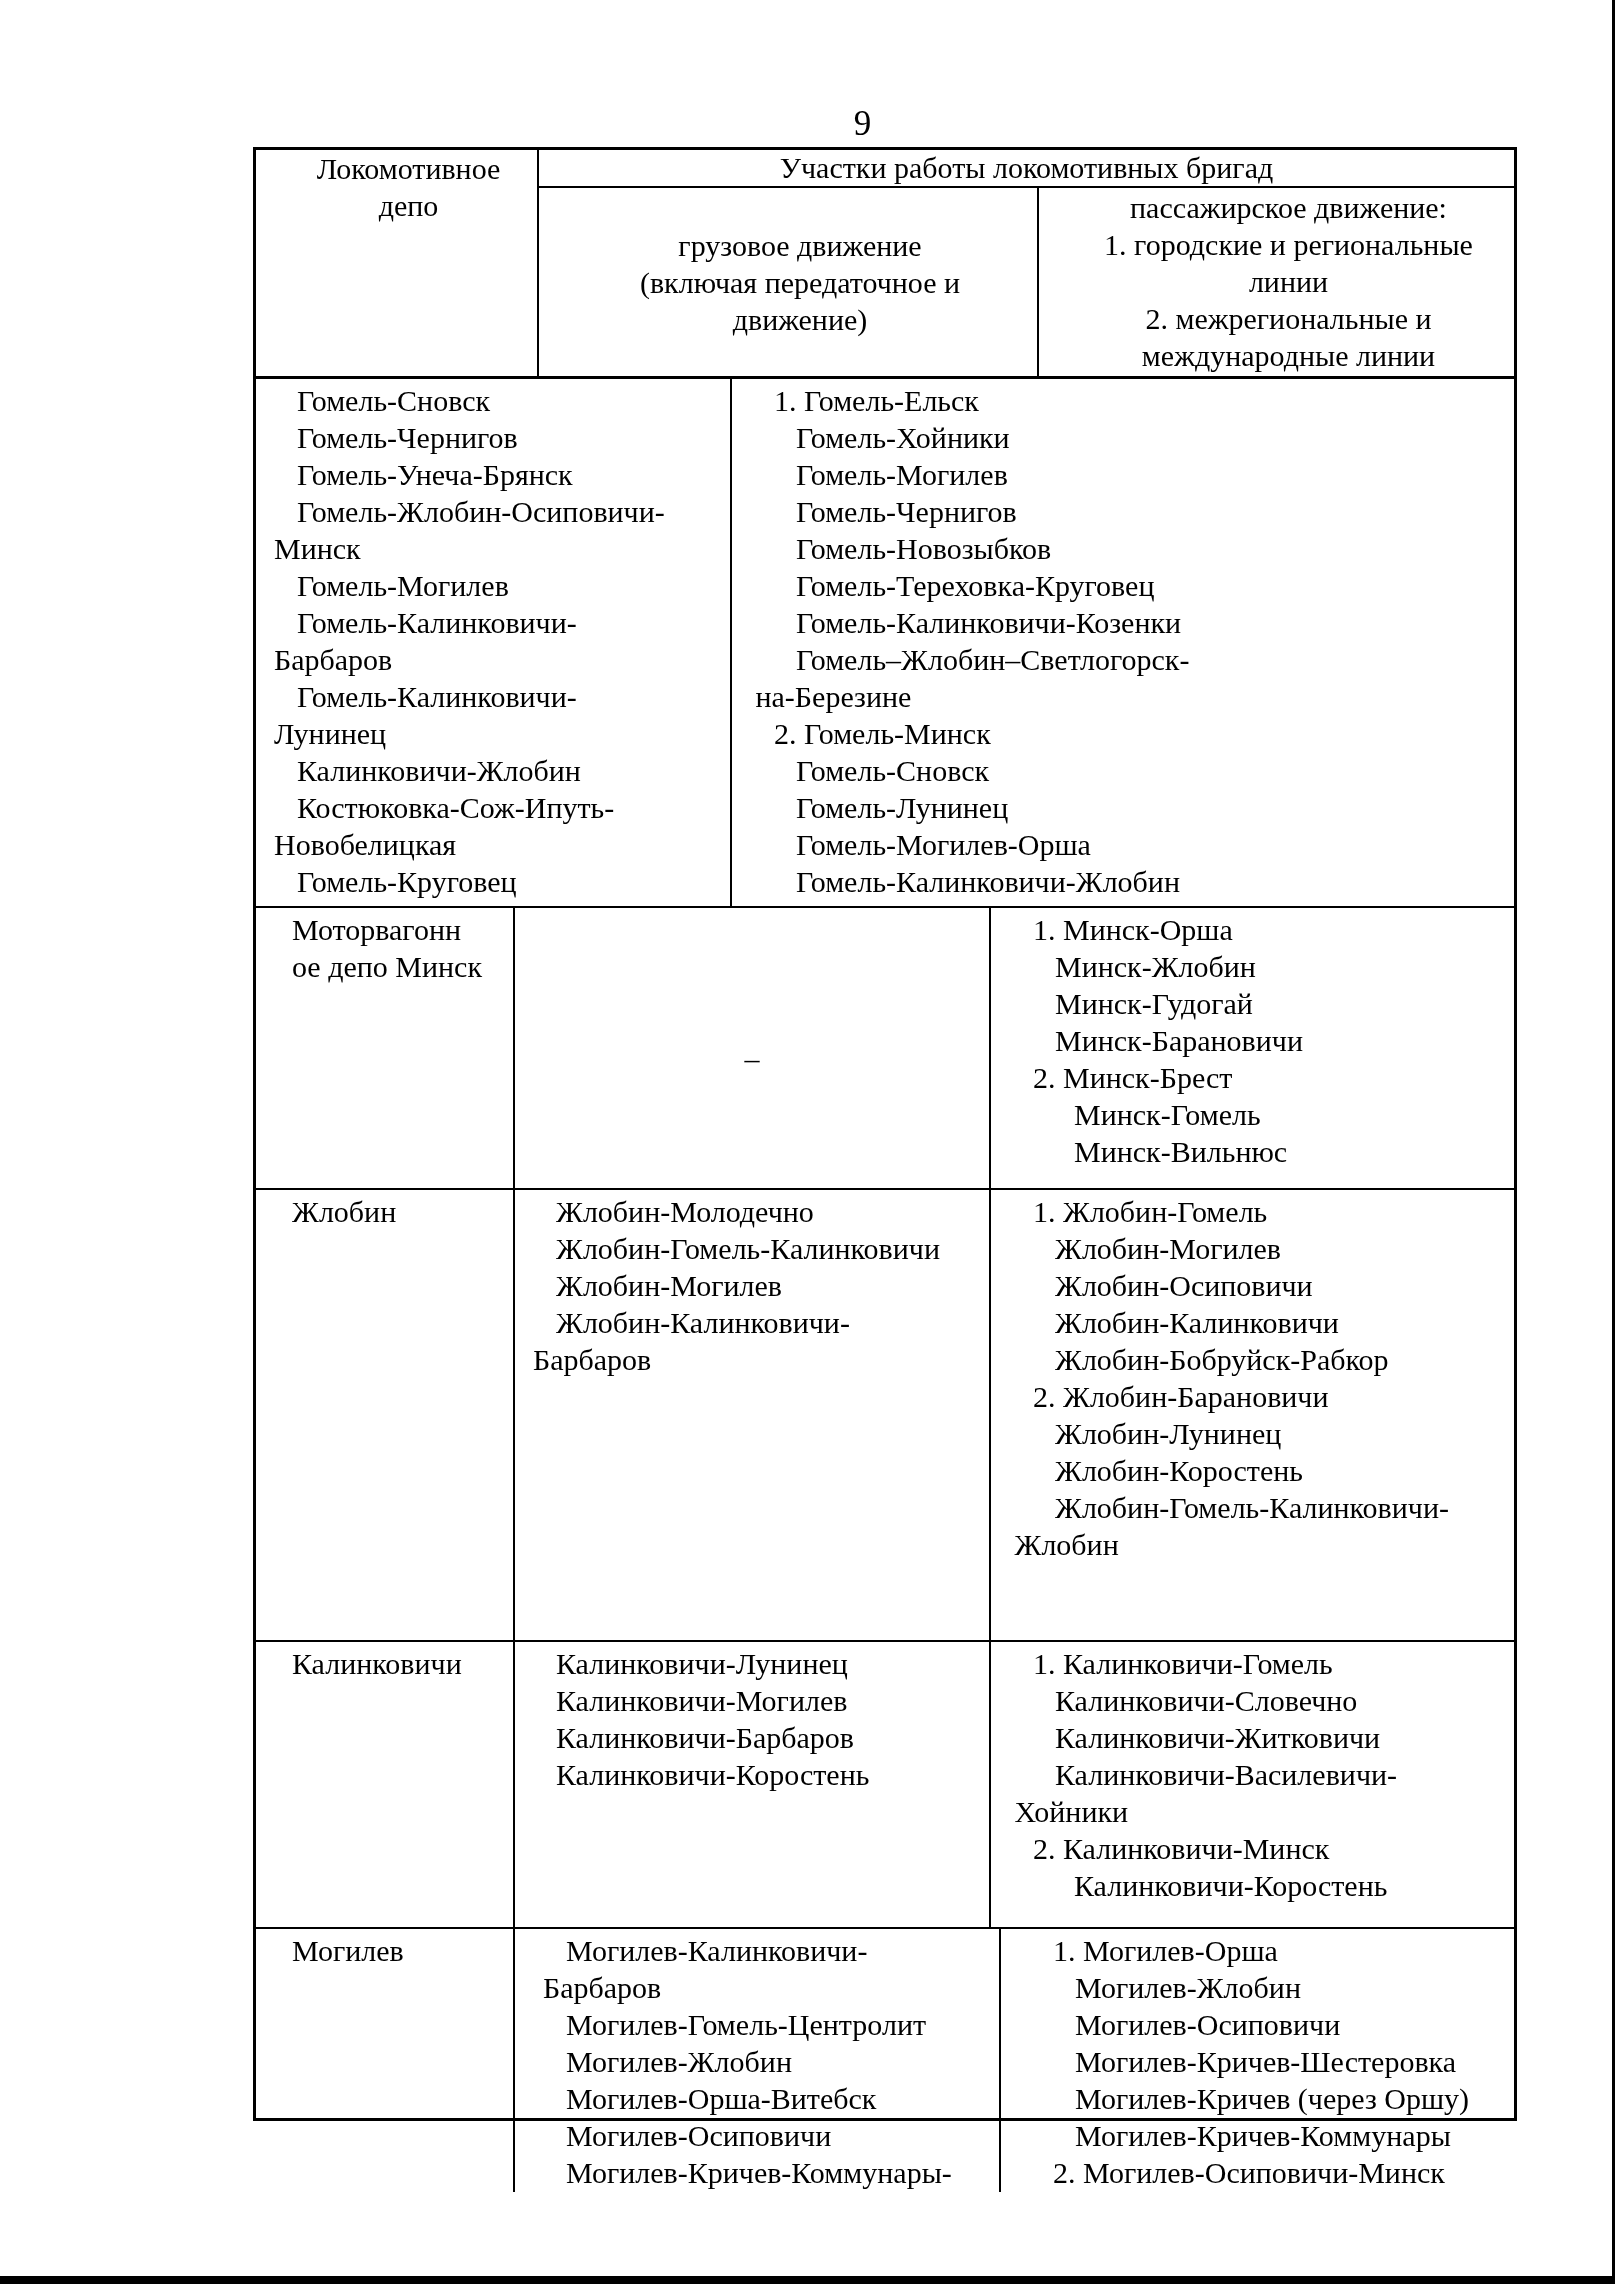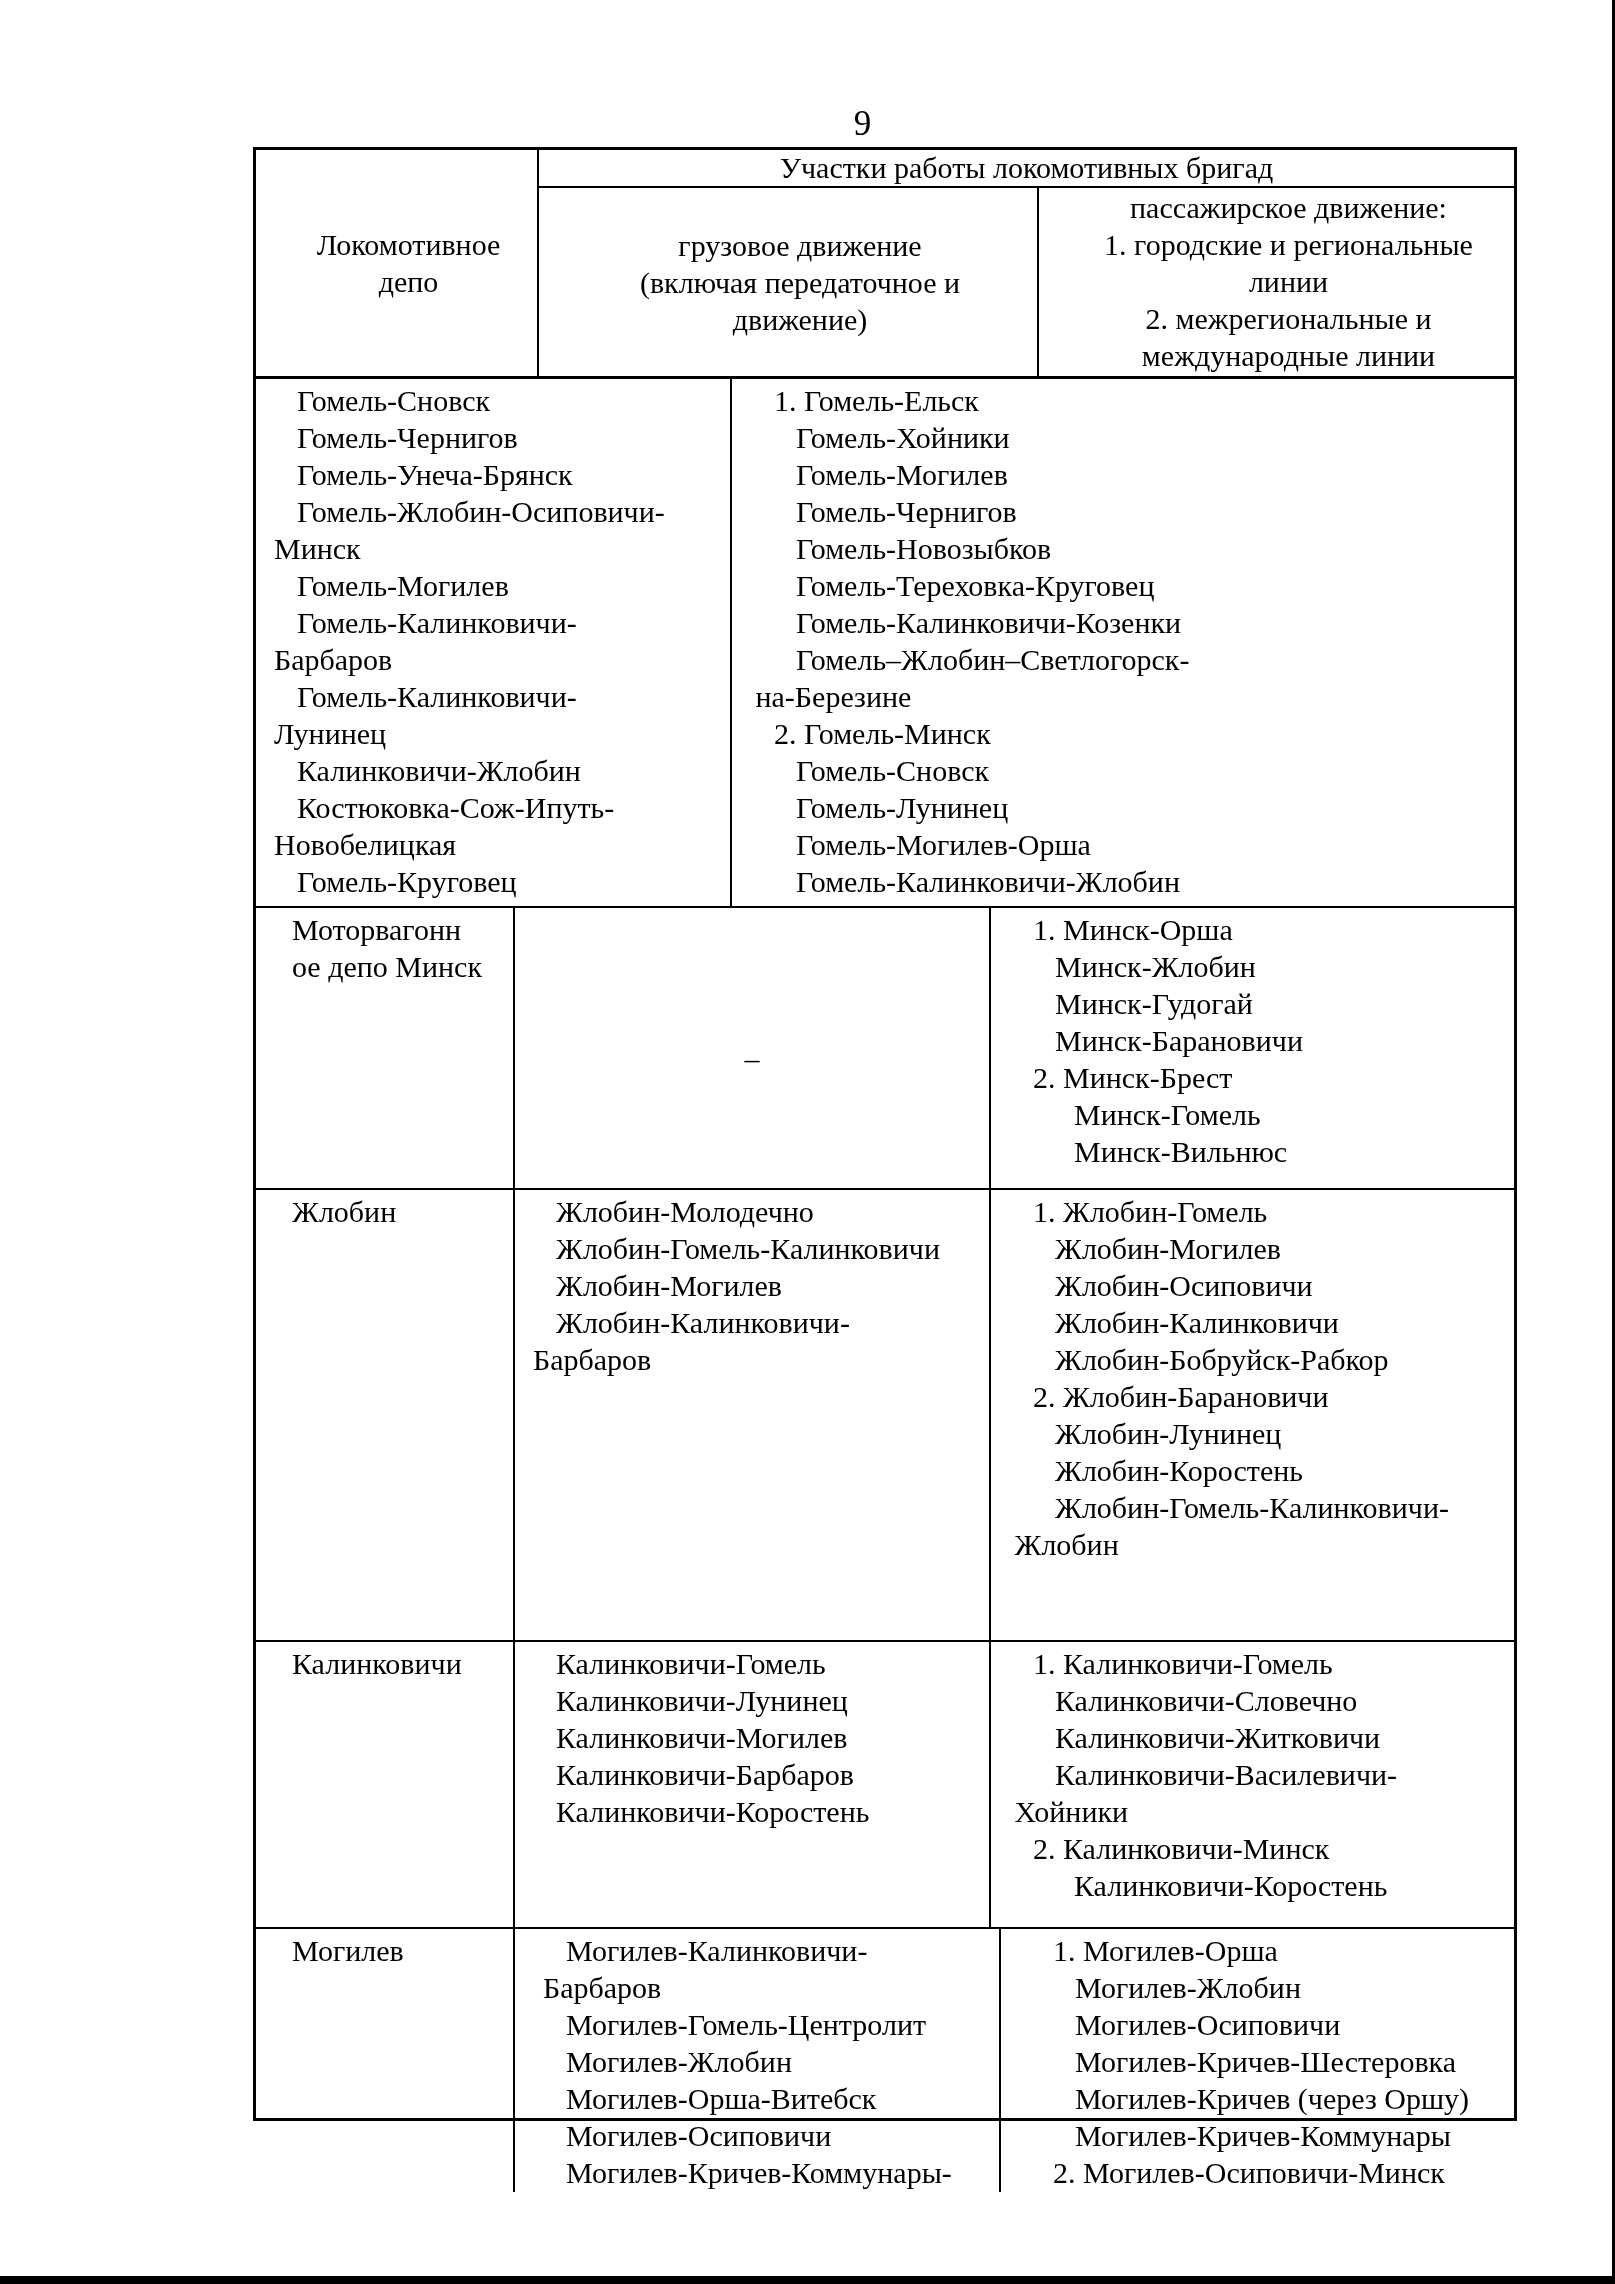--- a/index.html
+++ b/index.html
@@ -13,21 +13,21 @@
        border:3.9px solid #000;box-sizing:border-box;display:flex;flex-direction:column;}
   .hdr-row{height:229px;border-bottom:3.3px solid #000;display:flex;flex:none;box-sizing:border-box;}
   .c1{width:259px;flex:none;border-right:2.6px solid #000;box-sizing:border-box;}
   .c2{width:476px;flex:none;border-right:2.6px solid #000;box-sizing:border-box;}
   .c3{flex:1;box-sizing:border-box;}
   .hright{flex:1;display:flex;flex-direction:column;justify-content:flex-end;}
   .hspan{height:38px;flex:none;border-bottom:2.6px solid #000;box-sizing:border-box;
          text-align:center;font-size:30px;line-height:36px;}
   .hsub{flex:1;display:flex;}
   .hcell{text-align:center;margin-left:24px;}
-  .h-depot{padding-top:76px;}
+  .h-depot{}
   .h-freight{padding-top:39px;}
   .h-pass{padding-top:1.3px;}
   .rows{flex:1;display:flex;flex-direction:column;}
   .brow{display:flex;border-bottom:2.6px solid #000;box-sizing:border-box;flex:none;overflow:hidden;}
   .brow:last-child{border-bottom:none;}
   .cell{padding-top:2.6px;overflow:hidden;}
   .ln{height:37px;line-height:37px;font-size:30px;white-space:nowrap;}
   .k-depot{margin-left:36px;}
   .k-f{margin-left:41px;}   
   .k-w{margin-left:18px;}   
@@ -145,21 +145,20 @@
             <div class="ln k-i">Жлобин-Коростень</div>
             <div class="ln k-i">Жлобин-Гомель-Калинковичи-</div>
             <div class="ln k-pw">Жлобин</div>
           </div>
         </div>
         <div class="brow" style="height: 287px;">
           <div class="c1 cell">
             <div class="ln k-depot">Калинковичи</div>
           </div>
           <div class="c2 cell">
-            <div class="ln k-f">Калинковичи-Гомель</div>
             <div class="ln k-f">Калинковичи-Лунинец</div>
             <div class="ln k-f">Калинковичи-Могилев</div>
             <div class="ln k-f">Калинковичи-Барбаров</div>
             <div class="ln k-f">Калинковичи-Коростень</div>
           </div>
           <div class="c3 cell">
             <div class="ln k-n">1. Калинковичи-Гомель</div>
             <div class="ln k-i">Калинковичи-Словечно</div>
             <div class="ln k-i">Калинковичи-Житковичи</div>
             <div class="ln k-i">Калинковичи-Василевичи-</div>

